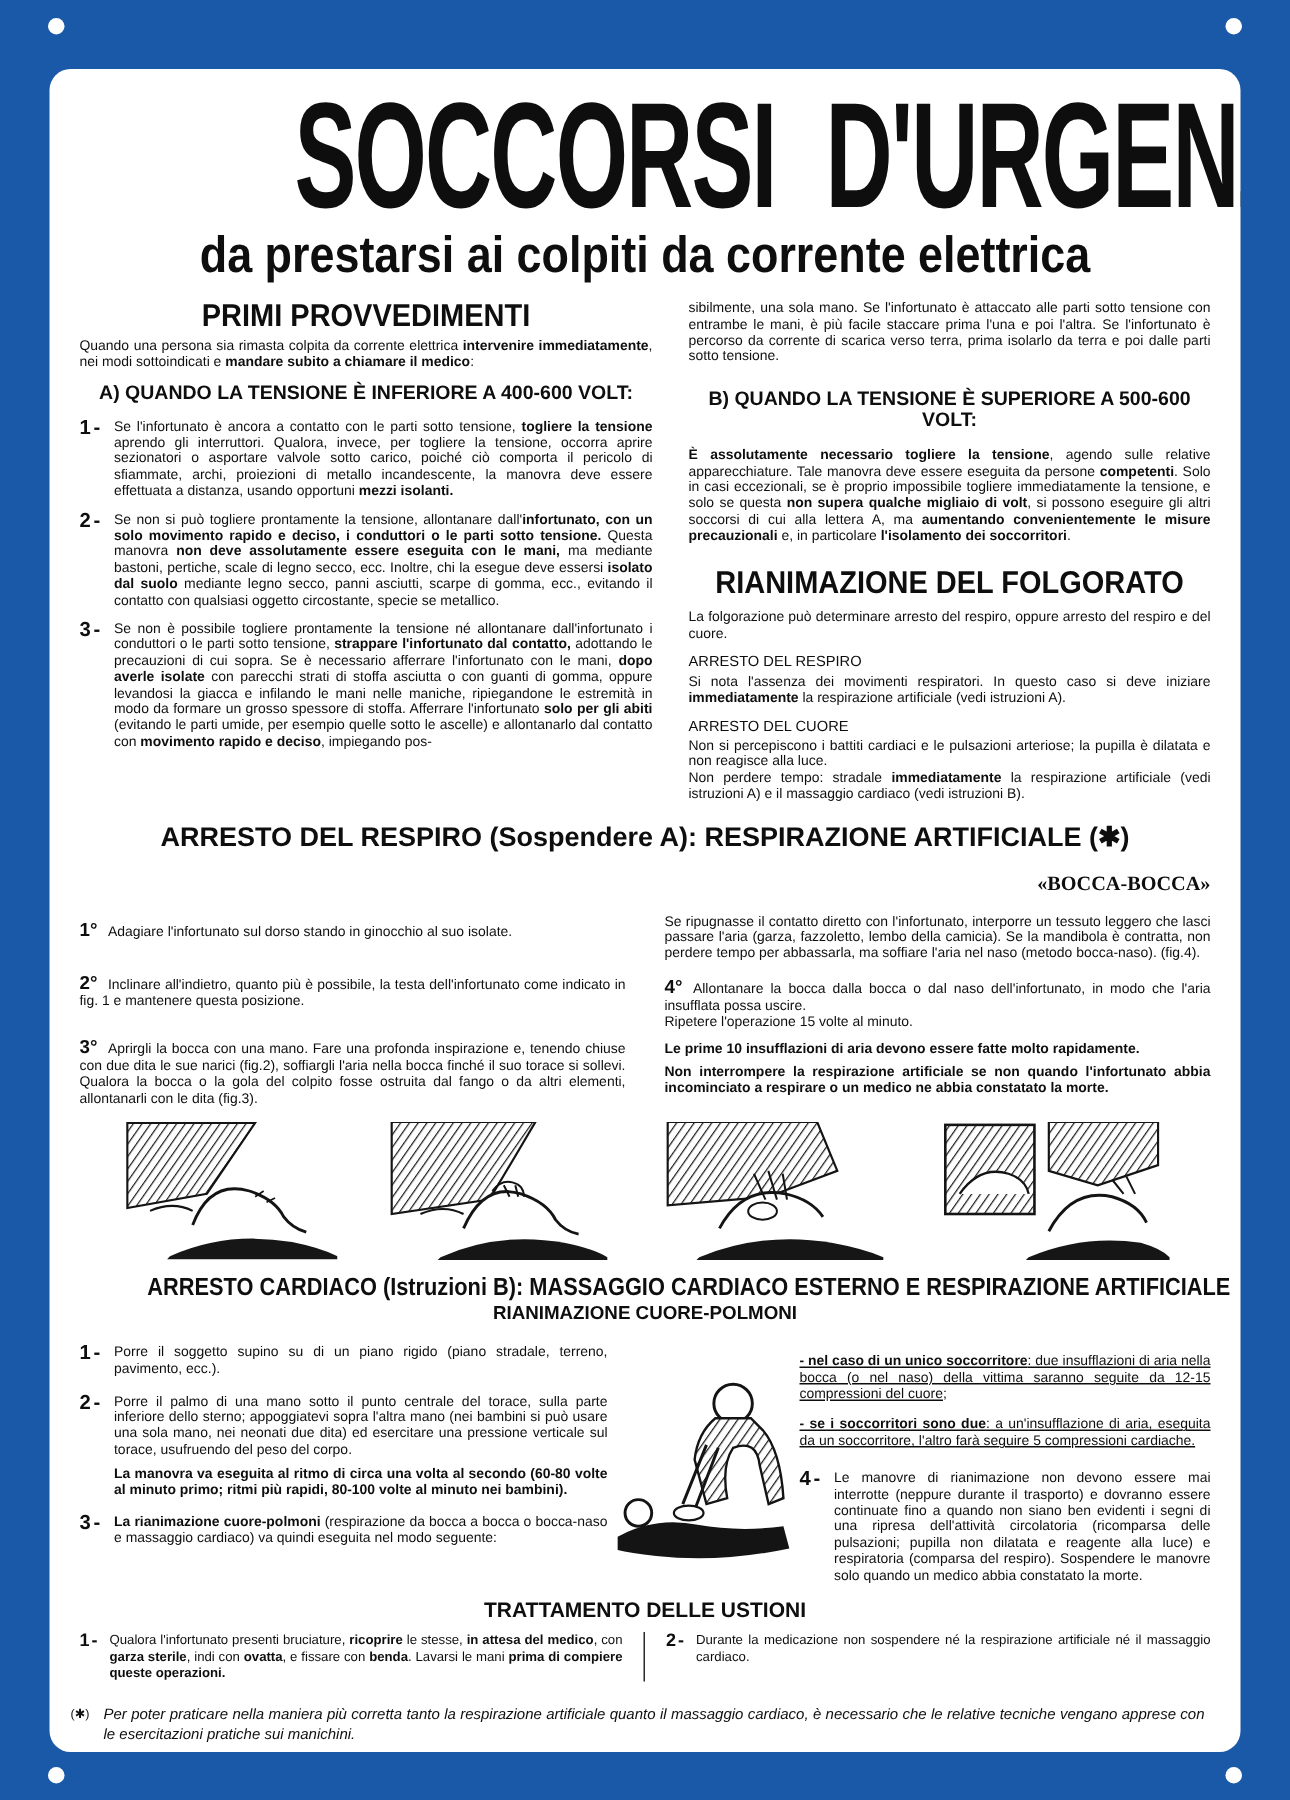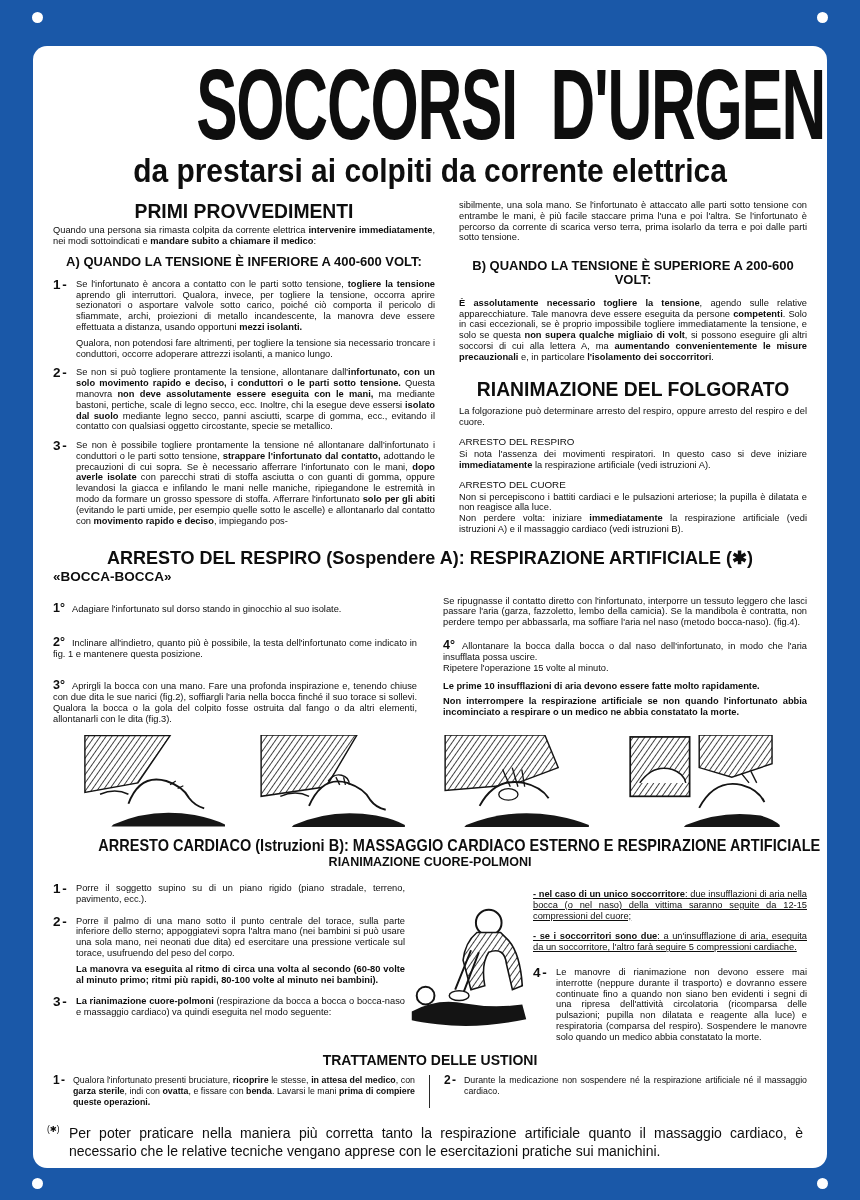--- a/index.html
+++ b/index.html
@@ -26,21 +26,21 @@
   .txt { font-size:9.3px; line-height:1.16; text-align:justify; }
   .b { font-weight:700; }
   .cols { display:flex; gap:24px; margin-top:13px; }
   .colL { width:382px; } .colR { flex:1; }
 
   .nitem { position:relative; padding-left:23px; margin-top:8px; }
   .nitem .num { position:absolute; left:0; top:-2px; font-weight:700; font-size:13.5px; letter-spacing:-1px; }
   .nitem p + p { margin-top:5px; }
 
   .mid-h2 { text-align:center; font-weight:700; font-size:18px; line-height:1.05; margin-top:14px; }
-  .mid-h3 { text-align:left; font-weight:700; font-size:13.5px; margin-top:1px; }
+  .mid-h3 { text-align:right; font-weight:700; font-size:13.5px; margin-top:13px;font-family:Liberation Serif, serif; }
   .midcols { display:flex; gap:26px; margin-top:12px; }
   .midcols .c { flex:1; }
   .step { margin-top:13px; }
   .step:first-child { margin-top:2px; }
   .snum { font-weight:700; font-size:12.5px; padding-right:7px; }
   .bpar { font-weight:700; margin-top:7px; }
 
   .figrow { display:flex; justify-content:space-between; align-items:flex-end;
             margin-top:8px; padding:0 26px 0 30px; height:94px; }
   .fig svg { display:block; }
@@ -57,21 +57,21 @@
   .ust-h2 { text-align:center; font-weight:700; font-size:14px; margin-top:10px; }
   .ustcols { display:flex; margin-top:7px; }
   .ustL { width:50%; padding-right:14px; border-right:1.5px solid #2a2a2a; }
   .ustR { width:50%; padding-left:14px; }
   .ustcols .txt { font-size:8.8px; line-height:1.22; }
   .ustcols .nitem { margin-top:0; padding-left:20px; }
   .ustcols .nitem .num { font-size:12px; }
 
   .footnote { display:flex; margin-top:16px; margin-left:-6px; }
   .fmark { width:22px; font-size:8.4px; line-height:1.3; }
-  .ftext { flex:1; font-size:14px; line-height:1.3; text-align:justify; padding-right:4px; }
+  .ftext { flex:1; font-size:10px; line-height:1.3; text-align:justify; padding-right:4px;font-style:italic; }
 </style>
 </head>
 <body>
 
 <svg width="0" height="0" style="position:absolute" aria-hidden="true">
   <defs>
     <pattern id="hatch" patternUnits="userSpaceOnUse" width="5" height="5" patternTransform="rotate(35)">
       <rect width="5" height="5" fill="#ffffff"></rect>
       <line x1="0" y1="0" x2="0" y2="5" stroke="#1c1c1c" stroke-width="1.7"></line>
     </pattern>
@@ -91,44 +91,43 @@
 
     <div class="cols">
       <div class="colL">
         <div class="h2">PRIMI PROVVEDIMENTI</div>
         <p class="txt" style="margin-top:3px"><span>Quando una persona sia rimasta colpita da corrente elettrica </span><span class="b">intervenire immediatamente</span><span>, nei modi sottoindicati e </span><span class="b">mandare subito a chiamare il medico</span><span>:</span></p>
         <div class="h3" style="margin-top:8px">A) QUANDO LA TENSIONE È INFERIORE A 400-600 VOLT:</div>
 
         <div class="nitem" style="margin-top:10px">
           <span class="num">1 -</span>
           <p class="txt"><span>Se l'infortunato è ancora a contatto con le parti sotto tensione, </span><span class="b">togliere la tensione</span><span> aprendo gli interruttori. Qualora, invece, per togliere la tensione, occorra aprire sezionatori o asportare valvole sotto carico, poiché ciò comporta il pericolo di sfiammate, archi, proiezioni di metallo incandescente, la manovra deve essere effettuata a distanza, usando opportuni </span><span class="b">mezzi isolanti.</span></p>
-          <p class="txt"><span>Qualora, non potendosi fare altrimenti, per togliere la tensione sia necessario troncare i conduttori, occorre adoperare attrezzi isolanti, a manico lungo.</span></p>
         </div>
         <div class="nitem">
           <span class="num">2 -</span>
           <p class="txt"><span>Se non si può togliere prontamente la tensione, allontanare dall'</span><span class="b">infortunato, con un solo movimento rapido e deciso, i conduttori o le parti sotto tensione.</span><span> Questa manovra </span><span class="b">non deve assolutamente essere eseguita con le mani,</span><span> ma mediante bastoni, pertiche, scale di legno secco, ecc. Inoltre, chi la esegue deve essersi </span><span class="b">isolato dal suolo</span><span> mediante legno secco, panni asciutti, scarpe di gomma, ecc., evitando il contatto con qualsiasi oggetto circostante, specie se metallico.</span></p>
         </div>
         <div class="nitem">
           <span class="num">3 -</span>
           <p class="txt"><span>Se non è possibile togliere prontamente la tensione né allontanare dall'infortunato i conduttori o le parti sotto tensione, </span><span class="b">strappare l'infortunato dal contatto,</span><span> adottando le precauzioni di cui sopra. Se è necessario afferrare l'infortunato con le mani, </span><span class="b">dopo averle isolate</span><span> con parecchi strati di stoffa asciutta o con guanti di gomma, oppure levandosi la giacca e infilando le mani nelle maniche, ripiegandone le estremità in modo da formare un grosso spessore di stoffa. Afferrare l'infortunato </span><span class="b">solo per gli abiti</span><span> (evitando le parti umide, per esempio quelle sotto le ascelle) e allontanarlo dal contatto con </span><span class="b">movimento rapido e deciso</span><span>, impiegando pos-</span></p>
         </div>
       </div>
 
       <div class="colR">
         <p class="txt"><span>sibilmente, una sola mano. Se l'infortunato è attaccato alle parti sotto tensione con entrambe le mani, è più facile staccare prima l'una e poi l'altra. Se l'infortunato è percorso da corrente di scarica verso terra, prima isolarlo da terra e poi dalle parti sotto tensione.</span></p>
-        <div class="h3" style="margin-top:16px">B) QUANDO LA TENSIONE È SUPERIORE A 200-600 VOLT:</div>
+        <div class="h3" style="margin-top:16px">B) QUANDO LA TENSIONE È SUPERIORE A 500-600 VOLT:</div>
         <p class="txt" style="margin-top:10px"><span class="b">È assolutamente necessario togliere la tensione</span><span>, agendo sulle relative apparecchiature. Tale manovra deve essere eseguita da persone </span><span class="b">competenti</span><span>. Solo in casi eccezionali, se è proprio impossibile togliere immediatamente la tensione, e solo se questa </span><span class="b">non supera qualche migliaio di volt</span><span>, si possono eseguire gli altri soccorsi di cui alla lettera A, ma </span><span class="b">aumentando convenientemente le misure precauzionali</span><span> e, in particolare </span><span class="b">l'isolamento dei soccorritori</span><span>.</span></p>
 
         <div class="h2" style="margin-top:16px">RIANIMAZIONE DEL FOLGORATO</div>
         <p class="txt" style="margin-top:6px"><span>La folgorazione può determinare arresto del respiro, oppure arresto del respiro e del cuore.</span></p>
         <div class="h4">ARRESTO DEL RESPIRO</div>
         <p class="txt" style="margin-top:2px"><span>Si nota l'assenza dei movimenti respiratori. In questo caso si deve iniziare </span><span class="b">immediatamente</span><span> la respirazione artificiale (vedi istruzioni A).</span></p>
         <div class="h4">ARRESTO DEL CUORE</div>
         <p class="txt" style="margin-top:2px"><span>Non si percepiscono i battiti cardiaci e le pulsazioni arteriose; la pupilla è dilatata e non reagisce alla luce.</span></p>
-        <p class="txt"><span>Non perdere volta: iniziare </span><span class="b">immediatamente</span><span> la respirazione artificiale (vedi istruzioni A) e il massaggio cardiaco (vedi istruzioni B).</span></p>
+        <p class="txt"><span>Non perdere tempo: stradale </span><span class="b">immediatamente</span><span> la respirazione artificiale (vedi istruzioni A) e il massaggio cardiaco (vedi istruzioni B).</span></p>
       </div>
     </div>
 
     <div>
       <div class="mid-h2">ARRESTO DEL RESPIRO (Sospendere A): RESPIRAZIONE ARTIFICIALE (✱)</div>
       <div class="mid-h3">«BOCCA-BOCCA»</div>
 
       <div class="midcols">
         <div class="c">
           <div class="step">

